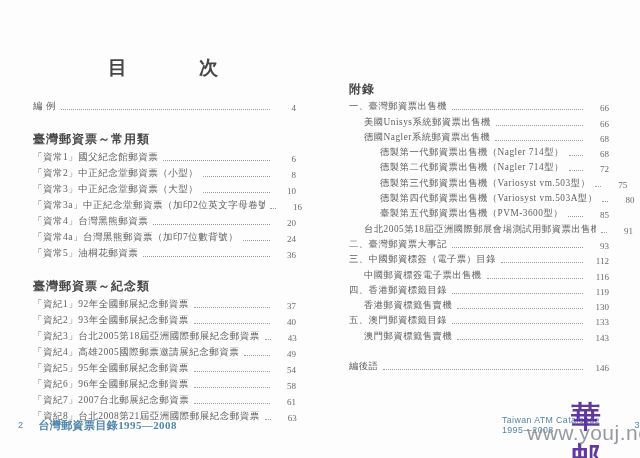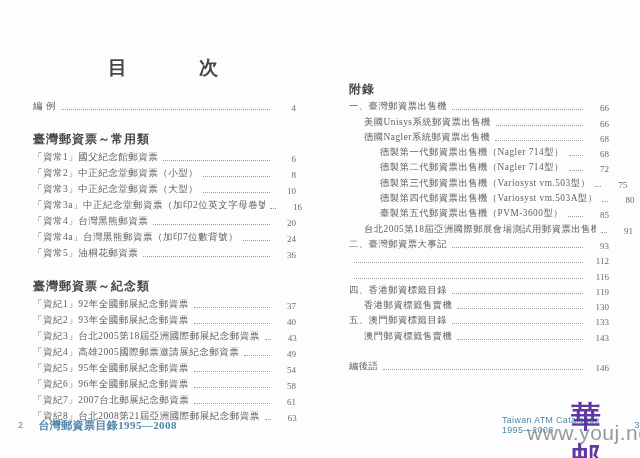--- a/index.html
+++ b/index.html
@@ -223,24 +223,26 @@
         <span class="lab">台北2005第18屆亞洲國際郵展會場測試用郵資票出售機</span>
         <span class="dots"></span>
         <span class="num">91</span>
       </div>
       <div class="row ind0">
         <span class="lab">二、臺灣郵資票大事記</span>
         <span class="dots"></span>
         <span class="num">93</span>
       </div>
       <div class="row ind0">
+        <span class="lab">三、中國郵資標簽（電子票）目錄</span>
         <span class="dots"></span>
         <span class="num">112</span>
       </div>
       <div class="row ind1">
+        <span class="lab">中國郵資標簽電子票出售機</span>
         <span class="dots"></span>
         <span class="num">116</span>
       </div>
       <div class="row ind0">
         <span class="lab">四、香港郵資標籤目錄</span>
         <span class="dots"></span>
         <span class="num">119</span>
       </div>
       <div class="row ind1">
         <span class="lab">香港郵資標籤售賣機</span>

